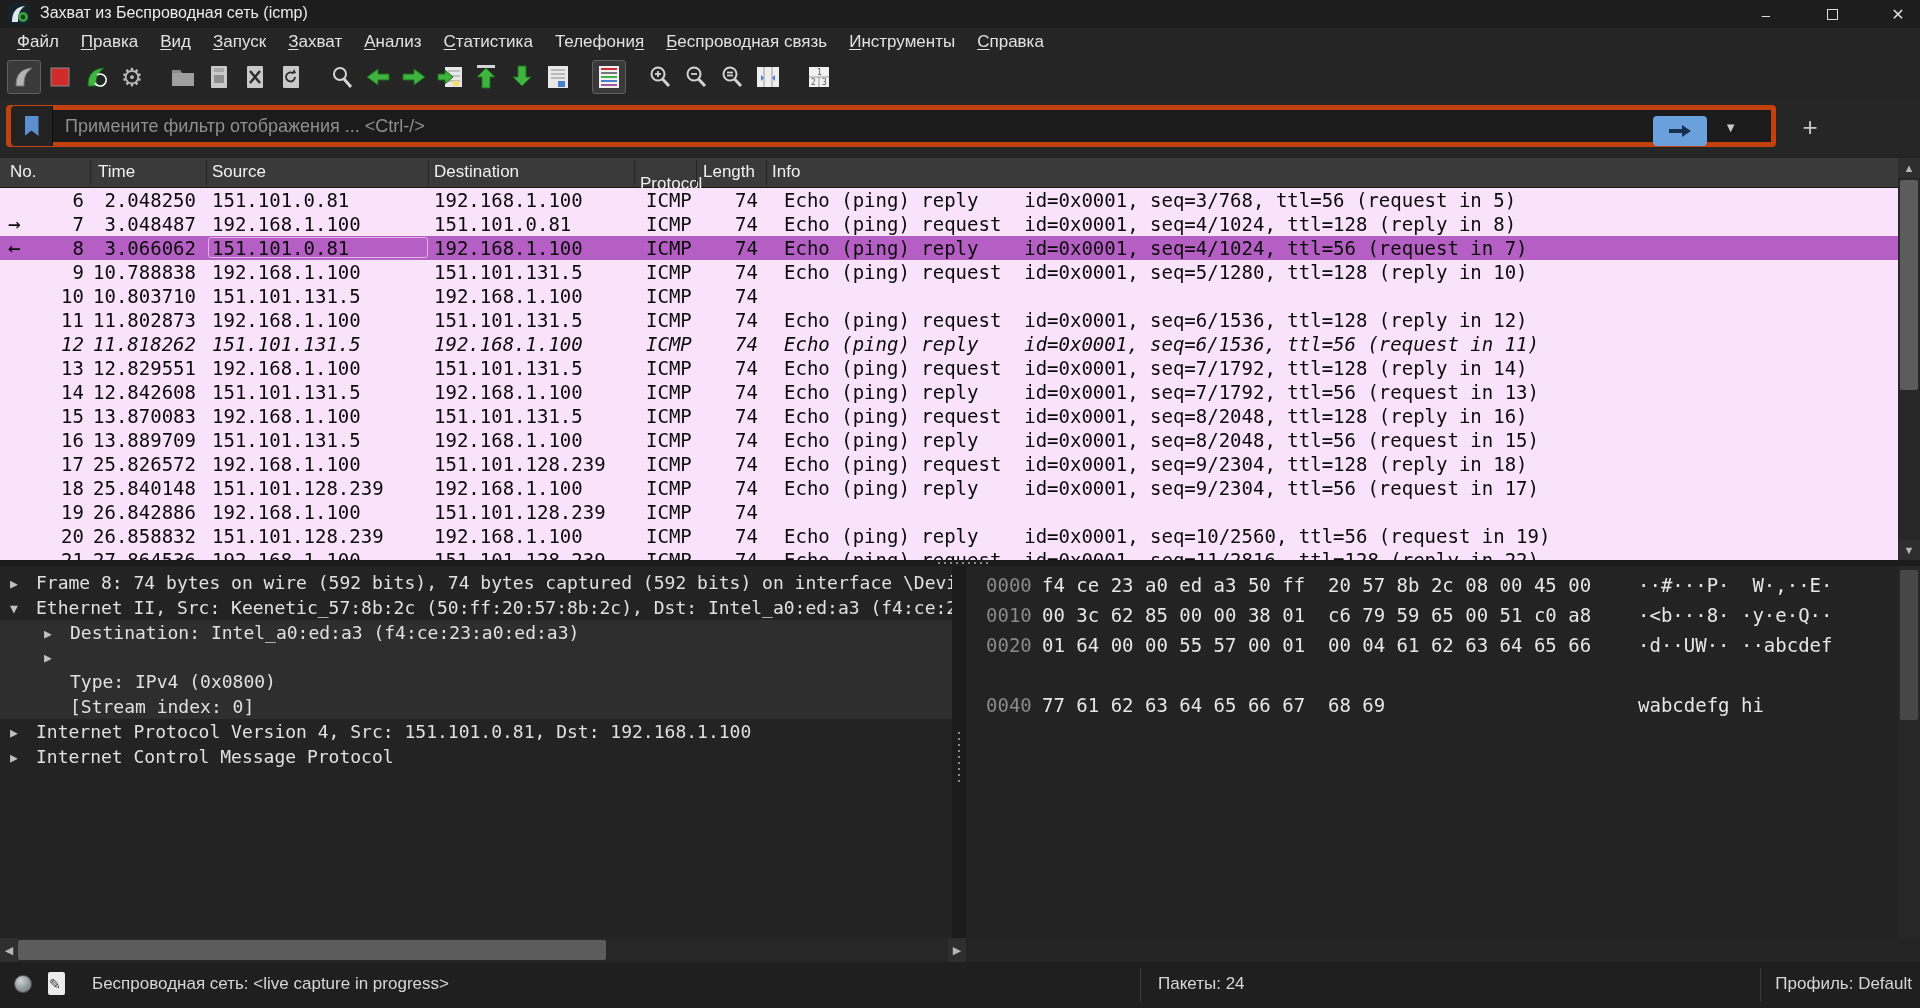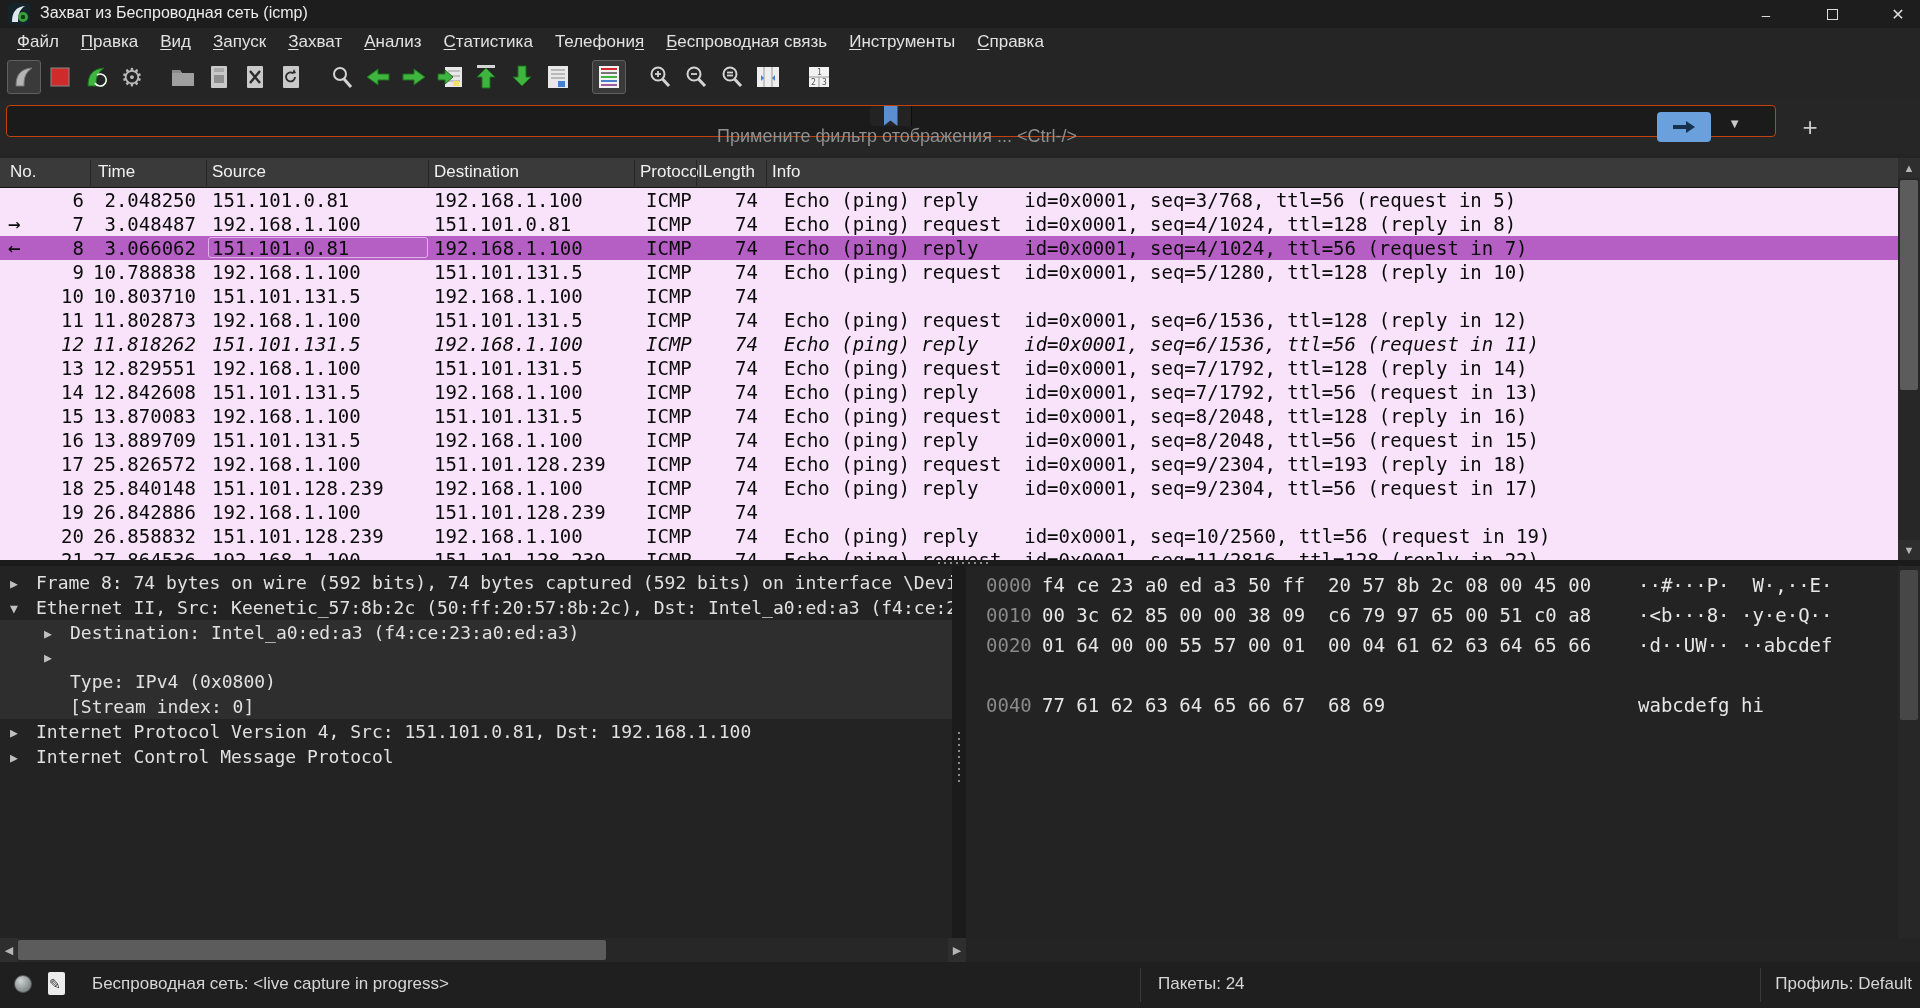--- a/index.html
+++ b/index.html
@@ -25,21 +25,21 @@
 
   
   #toolbar { left:0; top:56px; width:1920px; height:42px; background:#252525; display:flex; align-items:center; padding-left:6px; }
   .tbtn { width:34px; height:34px; margin:0 1px; display:flex; align-items:center; justify-content:center; border-radius:3px; position:relative; }
   .tbtn.pressed { background:#3a3a3a; border:1px solid #5f5f5f; }
   .tbtn.gap { margin-left:16px; }
   .gear-glyph { font-size:25px; color:#b8b8b8; line-height:1; }
 
   
   #filterbar { left:0; top:98px; width:1920px; height:56px; background:#262626; }
-  #filterfield { left:6px; top:7px; width:1770px; height:32px; background:#1b1b1b; border:1px solid #c2410c; border-radius:4px; display:flex; align-items:center;flex-direction:column; }
+  #filterfield { left:6px; top:7px; width:1770px; height:42px; background:#1b1b1b; border:5px solid #c2410c; border-radius:4px; display:flex; align-items:center; }
   #bookmark-box { width:42px; height:40px; border-right:1px solid #0c0c0c; background:#232323; display:flex; align-items:center; justify-content:center; border-radius:4px 0 0 4px; }
   .bookmark-shape { width:14px; height:20px; background:#5b8fd0; clip-path:polygon(0 0,100% 0,100% 100%,50% 72%,0 100%); }
   #filter-placeholder { color:#8f8f8f; font-size:18px; margin-left:12px; white-space:pre; }
   #filter-apply { position:absolute; right:64px; top:6px; width:54px; height:30px; background:#6aa0dc; border-radius:4px; display:flex; align-items:center; justify-content:center; }
   #filter-apply svg { display:block; }
   #filter-dd { position:absolute; right:34px; top:10px; color:#c9c9c9; font-size:13px; }
   #filter-add { left:1796px; top:16px; color:#c9c9c9; font-size:26px; line-height:1; width:28px; text-align:center; }
 
   
   #pkheader { left:0; top:158px; width:1920px; height:30px; background:#3a3a3a; border-bottom:1px solid #141414; color:#f0f0f0; font-size:17px; }
@@ -309,21 +309,21 @@
       <span id="filter-dd">▼</span>
     </div>
     <div id="filter-add" class="abs">+</div>
   </div>
 
   <div id="pkheader" class="abs">
       <span class="hcell" style="left: 10px;">No.</span>
       <span class="hcell" style="left: 98px;">Time</span>
       <span class="hcell" style="left: 212px;">Source</span>
       <span class="hcell" style="left: 434px;">Destination</span>
-      <span class="hcell" style="left: 640px;">Protocol</span>
+      <span class="hcell" style="left: 640px; margin-top: 12px;">Protocol</span>
       <span class="hcell" style="left: 703px;">Length</span>
       <span class="hcell" style="left: 772px;">Info</span>
       <div class="hsep" style="left: 90px;"></div>
       <div class="hsep" style="left: 206px;"></div>
       <div class="hsep" style="left: 428px;"></div>
       <div class="hsep" style="left: 634px;"></div>
       <div class="hsep" style="left: 696px;"></div>
       <div class="hsep" style="left: 766px;"></div>
     </div>
 
@@ -429,21 +429,21 @@
         <span class="pcell c-len">74</span>
         <span class="pcell c-info">Echo (ping) reply    id=0x0001, seq=8/2048, ttl=56 (request in 15)</span>
       </div>
       <div class="prow" style="top: 264px;">
         <span class="pcell c-no">17</span>
         <span class="pcell c-time">25.826572</span>
         <span class="pcell c-src">192.168.1.100</span>
         <span class="pcell c-dst">151.101.128.239</span>
         <span class="pcell c-proto">ICMP</span>
         <span class="pcell c-len">74</span>
-        <span class="pcell c-info">Echo (ping) request  id=0x0001, seq=9/2304, ttl=193 (reply in 18)</span>
+        <span class="pcell c-info">Echo (ping) request  id=0x0001, seq=9/2304, ttl=128 (reply in 18)</span>
       </div>
       <div class="prow" style="top: 288px;">
         <span class="pcell c-no">18</span>
         <span class="pcell c-time">25.840148</span>
         <span class="pcell c-src">151.101.128.239</span>
         <span class="pcell c-dst">192.168.1.100</span>
         <span class="pcell c-proto">ICMP</span>
         <span class="pcell c-len">74</span>
         <span class="pcell c-info">Echo (ping) reply    id=0x0001, seq=9/2304, ttl=56 (request in 17)</span>
       </div>
@@ -508,21 +508,21 @@
         <span>◀</span>
       </div>
     <div id="d-hthumb"></div>
     <div class="hsb-arrow" style="right:0">
         <span>▶</span>
       </div>
   </div>
 
   <div id="hexpane" class="abs">
       <div class="hexrow" style="top: 4px;"><span class="hx-off">0000</span><span class="hx-bytes">f4 ce 23 a0 ed a3 50 ff  20 57 8b 2c 08 00 45 00</span><span class="hx-ascii">··#···P·  W·,··E·</span></div>
-      <div class="hexrow" style="top: 34px;"><span class="hx-off">0010</span><span class="hx-bytes">00 3c 62 85 00 00 38 09  c6 79 97 65 00 51 c0 a8</span><span class="hx-ascii">·&lt;b···8· ·y·e·Q··</span></div>
+      <div class="hexrow" style="top: 34px;"><span class="hx-off">0010</span><span class="hx-bytes">00 3c 62 85 00 00 38 01  c6 79 59 65 00 51 c0 a8</span><span class="hx-ascii">·&lt;b···8· ·y·e·Q··</span></div>
       <div class="hexrow" style="top: 64px;"><span class="hx-off">0020</span><span class="hx-bytes">01 64 00 00 55 57 00 01  00 04 61 62 63 64 65 66</span><span class="hx-ascii">·d··UW·· ··abcdef</span></div>
       <div class="hexrow" style="top: 124px;"><span class="hx-off">0040</span><span class="hx-bytes">77 61 62 63 64 65 66 67  68 69</span><span class="hx-ascii">wabcdefg hi</span></div>
     </div>
   <div id="hex-vscroll" class="abs">
     <div id="hex-thumb"></div>
   </div>
 
   <div id="statusbar" class="abs">
     <div id="expert-circle" class="abs"></div>
     <div id="annot-icon" class="abs"></div>

